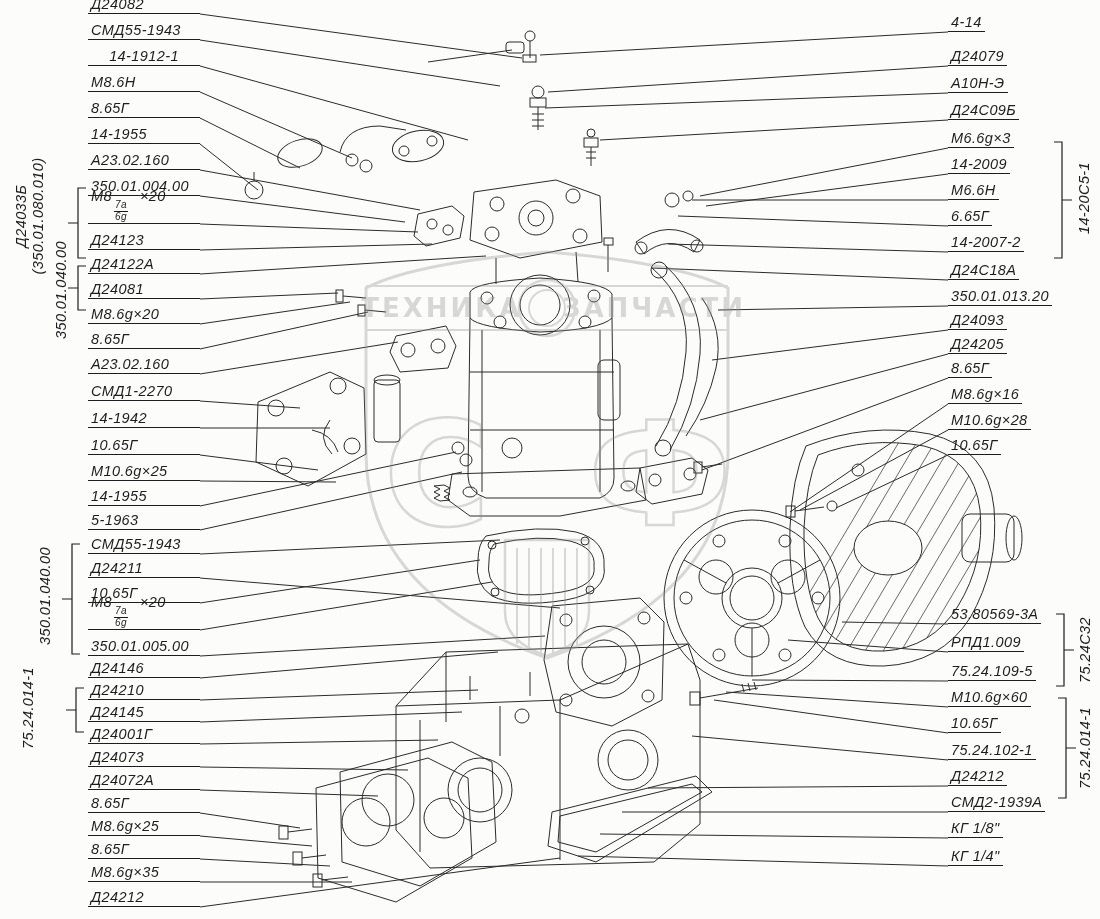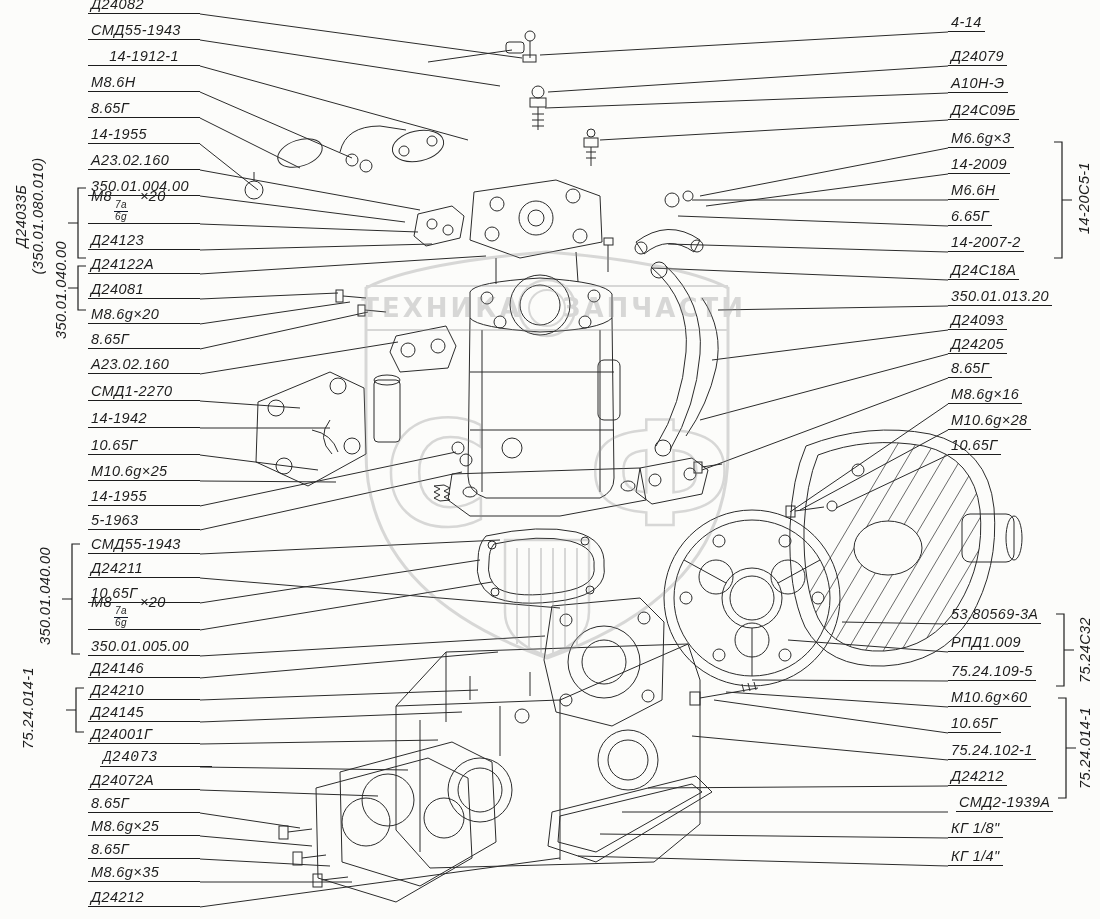--- a/index.html
+++ b/index.html
@@ -392,21 +392,21 @@
     <div class="part-label left" style="left: 88px; top: 586px;">10.65Г</div>
     <div class="part-label left" style="left: 88px; top: 595px;"><span>М8</span><span class="frac">
         <span class="num">7а</span>
         <span class="den">6g</span>
       </span><span class="post">×20</span></div>
     <div class="part-label left" style="left: 88px; top: 639px;">350.01.005.00</div>
     <div class="part-label left" style="left: 88px; top: 661px;">Д24146</div>
     <div class="part-label left" style="left: 88px; top: 683px;">Д24210</div>
     <div class="part-label left" style="left: 88px; top: 705px;">Д24145</div>
     <div class="part-label left" style="left: 88px; top: 727px;">Д24001Г</div>
-    <div class="part-label left" style="left: 100px; top: 750px; font-family: Liberation Mono, monospace;">Д24073</div>
+    <div class="part-label left" style="left: 88px; top: 750px;">Д24073</div>
     <div class="part-label left" style="left: 88px; top: 773px;">Д24072А</div>
     <div class="part-label left" style="left: 88px; top: 796px;">8.65Г</div>
     <div class="part-label left" style="left: 88px; top: 819px;">М8.6g×25</div>
     <div class="part-label left" style="left: 88px; top: 842px;">8.65Г</div>
     <div class="part-label left" style="left: 88px; top: 865px;">М8.6g×35</div>
     <div class="part-label left" style="left: 88px; top: 890px;">Д24212</div>
     <div class="part-label right" style="left: 948px; top: 15px;">4-14</div>
     <div class="part-label right" style="left: 948px; top: 49px;">Д24079</div>
     <div class="part-label right" style="left: 948px; top: 76px;">А10Н-Э</div>
     <div class="part-label right" style="left: 948px; top: 103px;">Д24С09Б</div>
@@ -423,21 +423,21 @@
     <div class="part-label right" style="left: 948px; top: 387px;">М8.6g×16</div>
     <div class="part-label right" style="left: 948px; top: 413px;">М10.6g×28</div>
     <div class="part-label right" style="left: 948px; top: 438px;">10.65Г</div>
     <div class="part-label right" style="left: 948px; top: 607px;">53.80569-3А</div>
     <div class="part-label right" style="left: 948px; top: 635px;">РПД1.009</div>
     <div class="part-label right" style="left: 948px; top: 664px;">75.24.109-5</div>
     <div class="part-label right" style="left: 948px; top: 690px;">М10.6g×60</div>
     <div class="part-label right" style="left: 948px; top: 716px;">10.65Г</div>
     <div class="part-label right" style="left: 948px; top: 743px;">75.24.102-1</div>
     <div class="part-label right" style="left: 948px; top: 769px;">Д24212</div>
-    <div class="part-label right" style="left: 948px; top: 795px; margin-left: 8px;">СМД2-1939А</div>
+    <div class="part-label right" style="left: 948px; top: 795px;">СМД2-1939А</div>
     <div class="part-label right" style="left: 948px; top: 821px;">КГ 1/8"</div>
     <div class="part-label right" style="left: 948px; top: 849px;">КГ 1/4"</div>
     <div class="vert-label" style="left: 30px; top: 216px;">
       <div>Д24033Б</div>
       <div>(350.01.080.010)</div>
     </div>
     <div class="vert-label" style="left: 62px; top: 290px;">
       <div>350.01.040.00</div>
     </div>
     <div class="vert-label" style="left: 46px; top: 596px;">

